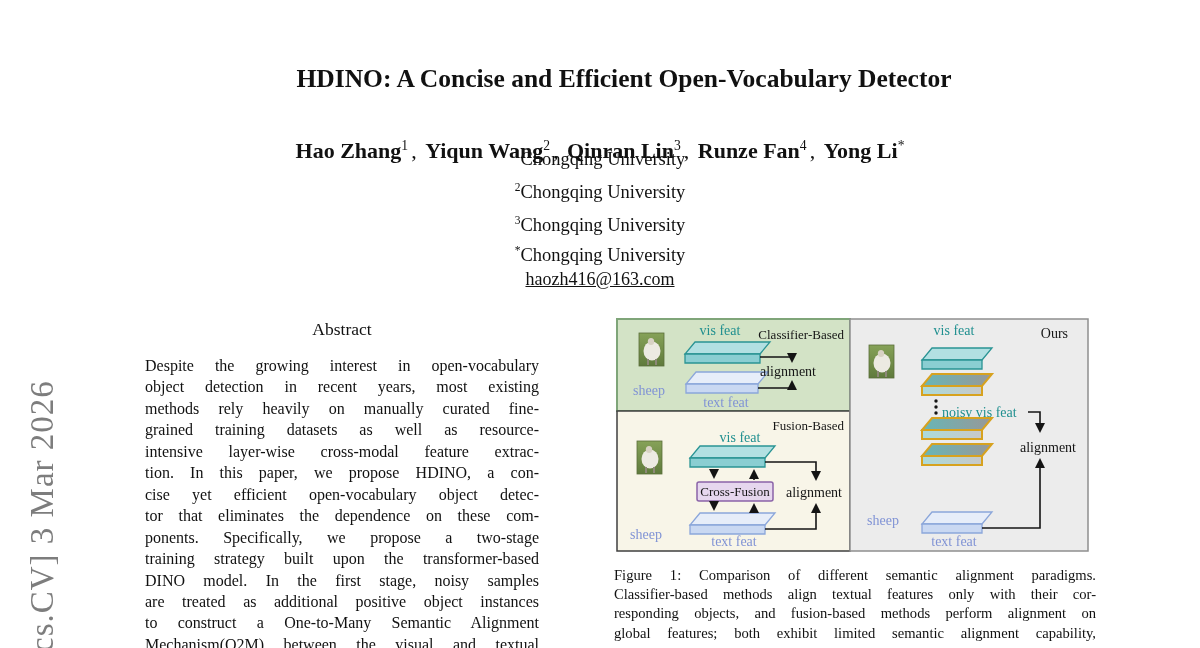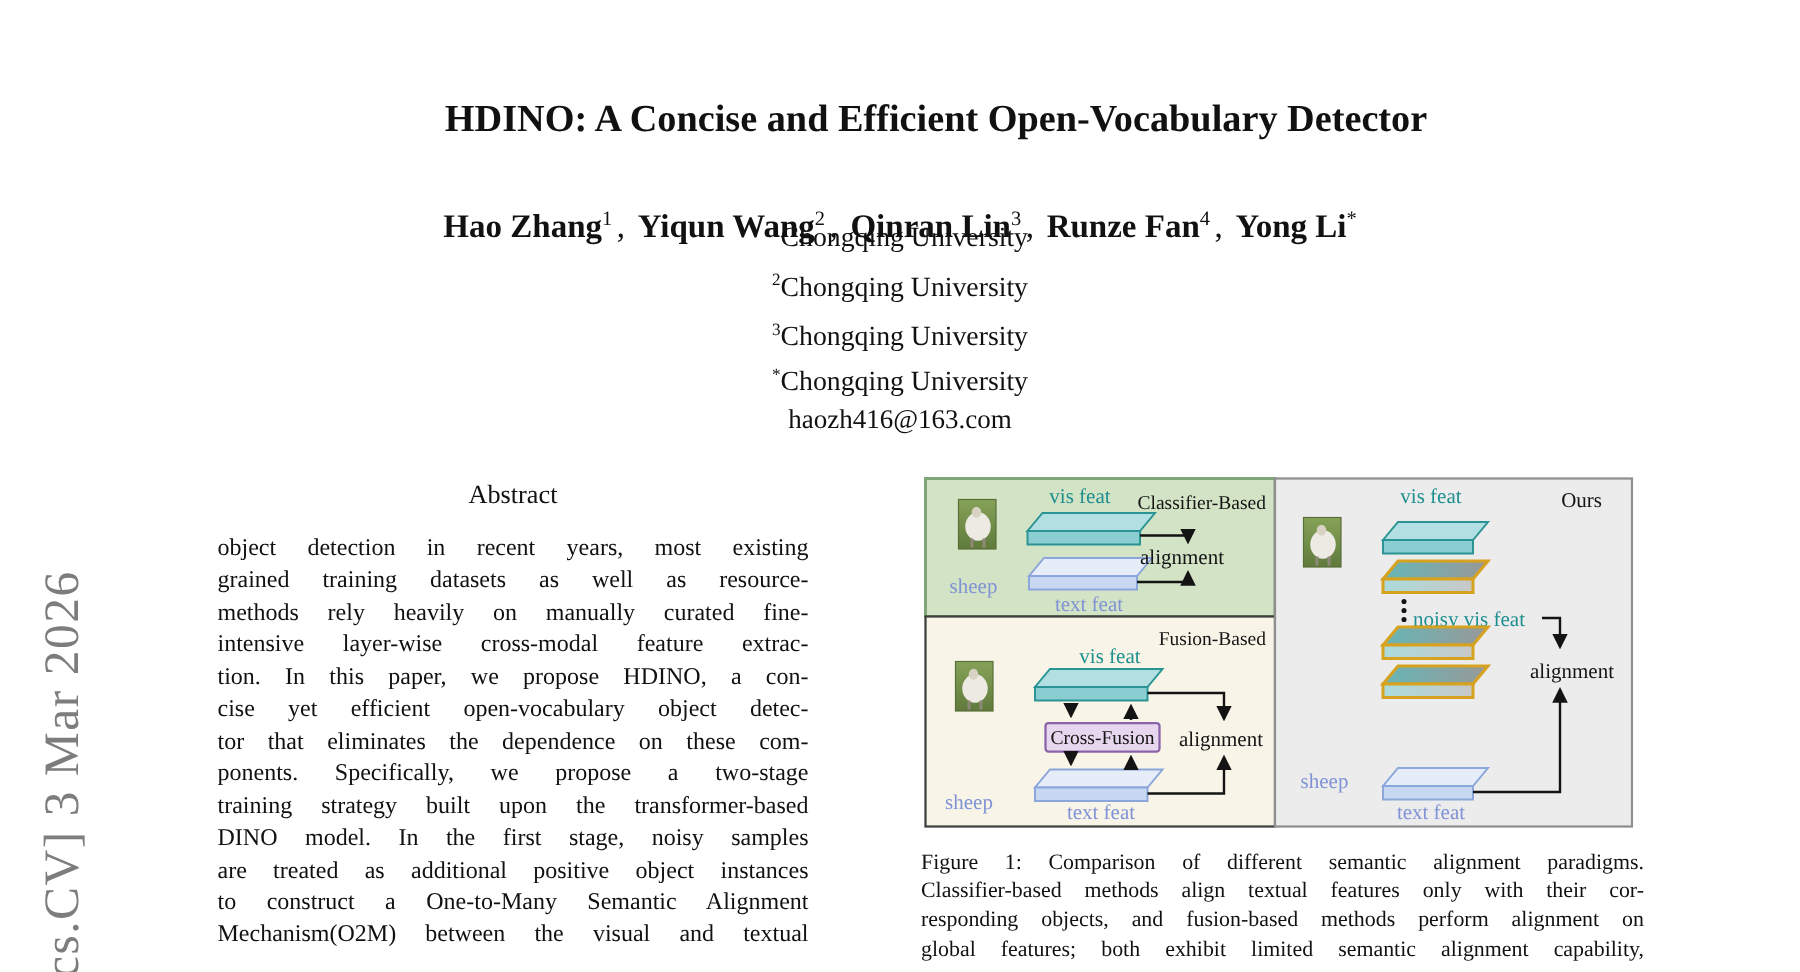--- a/index.html
+++ b/index.html
@@ -19,21 +19,21 @@
   
   .title{left:0;right:0;top:64px;text-align:center;font-size:25.5px;font-weight:bold;padding-left:48px;}
   .authors{left:0;right:0;top:106px;text-align:center;font-size:22px;margin-top:32px;}
   .authors .nm{font-weight:bold;}
   .authors sup{font-size:62%;font-weight:normal;}
   .authors .sep{font-weight:normal;margin:0 3px;}
   .affils{left:0;right:0;top:140px;text-align:center;font-size:18.5px;}
   .affil-line{line-height:28px;}
   .affil-line.tight{line-height:22px;}
   .affil-line sup{font-size:62%;}
-  .email-line{line-height:24px;font-size:18px;}
+  .email-line{line-height:24px;font-size:18px;text-decoration:underline;}
 
   
   .abstract-heading{left:145px;width:394px;top:319px;text-align:center;
     font-size:17.5px;font-weight:normal;}
   .abstract-lines{left:145px;width:394px;top:355px;font-size:16px;}
   .abstract-lines .jl{line-height:21.45px;text-align:justify;text-align-last:justify;
     white-space:nowrap;}
 
   
   .figure-wrap{left:616px;top:318px;width:473px;height:234px;}
@@ -71,23 +71,24 @@
 <div class="abs affils">
   <div class="affil-line"><sup>1</sup><span>Chongqing University</span></div>
   <div class="affil-line"><sup>2</sup><span>Chongqing University</span></div>
   <div class="affil-line"><sup>3</sup><span>Chongqing University</span></div>
   <div class="affil-line tight"><sup>*</sup><span>Chongqing University</span></div>
   <div class="email-line">haozh416@163.com</div>
 </div>
 
 <div class="abs abstract-heading">Abstract</div>
 <div class="abs abstract-lines">
+  <div class="jl">Despite the growing interest in open-vocabulary</div>
   <div class="jl">object detection in recent years, most existing</div>
+  <div class="jl">methods rely heavily on manually curated fine-</div>
   <div class="jl">grained training datasets as well as resource-</div>
-  <div class="jl">methods rely heavily on manually curated fine-</div>
   <div class="jl">intensive layer-wise cross-modal feature extrac-</div>
   <div class="jl">tion. In this paper, we propose HDINO, a con-</div>
   <div class="jl">cise yet efficient open-vocabulary object detec-</div>
   <div class="jl">tor that eliminates the dependence on these com-</div>
   <div class="jl">ponents. Specifically, we propose a two-stage</div>
   <div class="jl">training strategy built upon the transformer-based</div>
   <div class="jl">DINO model. In the first stage, noisy samples</div>
   <div class="jl">are treated as additional positive object instances</div>
   <div class="jl">to construct a One-to-Many Semantic Alignment</div>
   <div class="jl">Mechanism(O2M) between the visual and textual</div>

